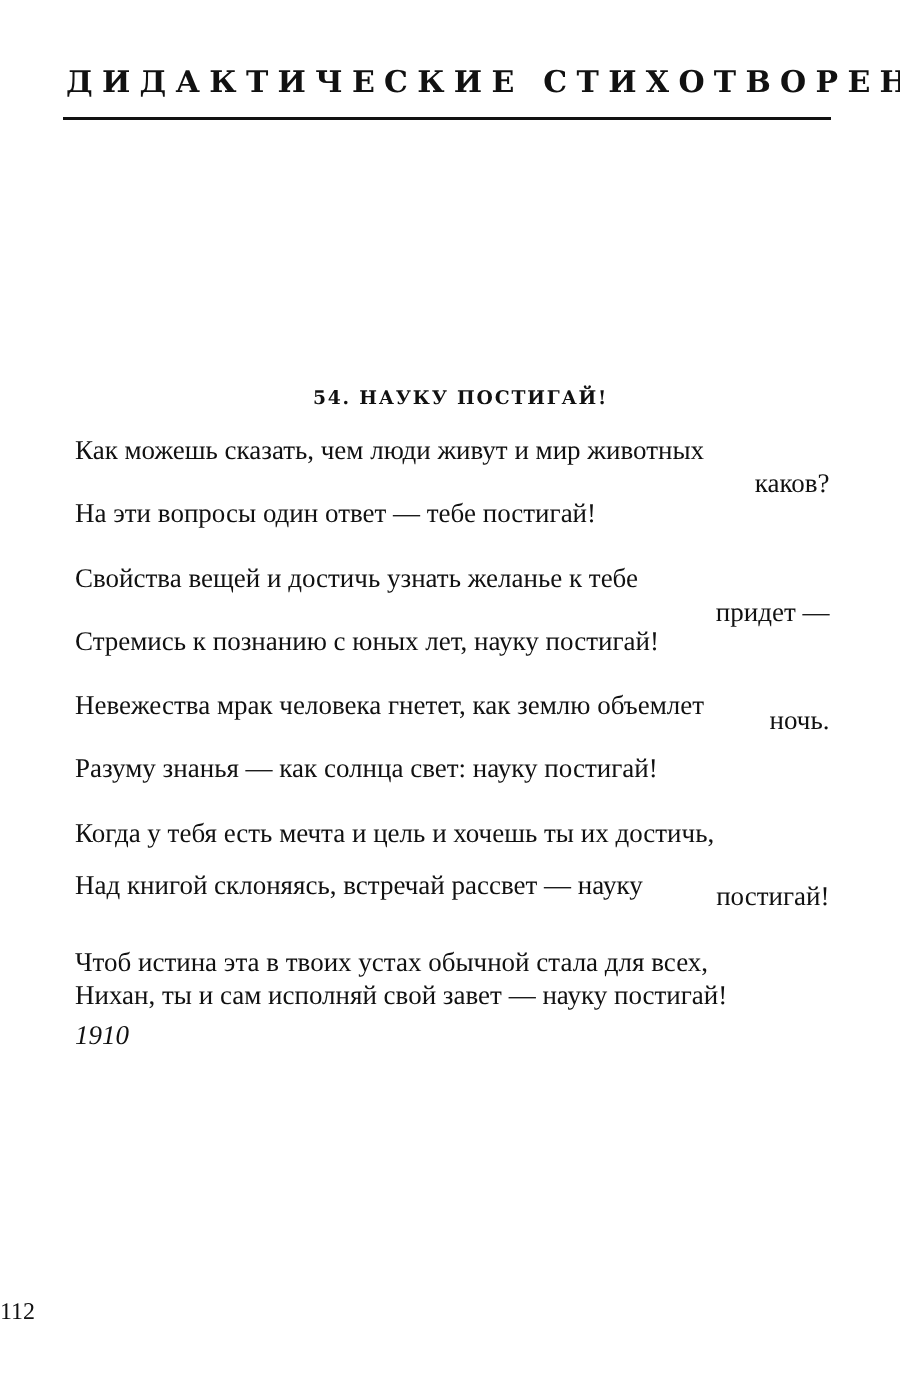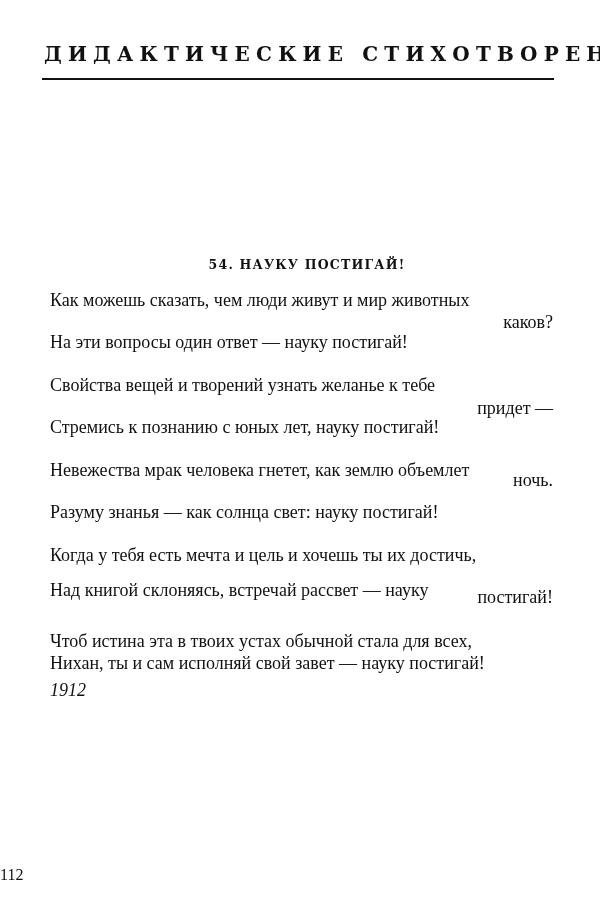--- a/index.html
+++ b/index.html
@@ -15,32 +15,32 @@
 </head>
 <body>
 
 <div class="running-head">ДИДАКТИЧЕСКИЕ СТИХОТВОРЕНИЯ</div>
 <div class="rule"></div>
 
 <div class="poem-title">54. НАУКУ ПОСТИГАЙ!</div>
 
 <div class="line" style="top:289px">Как можешь сказать, чем люди живут и мир животных</div>
 <div class="line right" style="top:311px">каков?</div>
-<div class="line" style="top:331px">На эти вопросы один ответ — науку постигай!</div>
+<div class="line" style="top:331px">На эти вопросы один ответ — тебе постигай!</div>
 
-<div class="line" style="top:374px">Свойства вещей и творений узнать желанье к тебе</div>
+<div class="line" style="top:374px">Свойства вещей и достичь узнать желанье к тебе</div>
 <div class="line right" style="top:397px">придет —</div>
 <div class="line" style="top:416px">Стремись к познанию с юных лет, науку постигай!</div>
 
 <div class="line" style="top:459px">Невежества мрак человека гнетет, как землю объемлет</div>
 <div class="line right" style="top:469px">ночь.</div>
 <div class="line" style="top:501px">Разуму знанья — как солнца свет: науку постигай!</div>
 
 <div class="line" style="top:544px">Когда у тебя есть мечта и цель и хочешь ты их достичь,</div>
 <div class="line" style="top:579px">Над книгой склоняясь, встречай рассвет — науку</div>
 <div class="line right" style="top:586px">постигай!</div>
 
 <div class="line" style="top:630px">Чтоб истина эта в твоих устах обычной стала для всех,</div>
 <div class="line" style="top:652px">Нихан, ты и сам исполняй свой завет — науку постигай!</div>
 
-<div class="date" style="top:680px">1912</div>
+<div class="date" style="top:680px">1910</div>
 
 <div class="page-number">112</div>
 
 </body></html>

